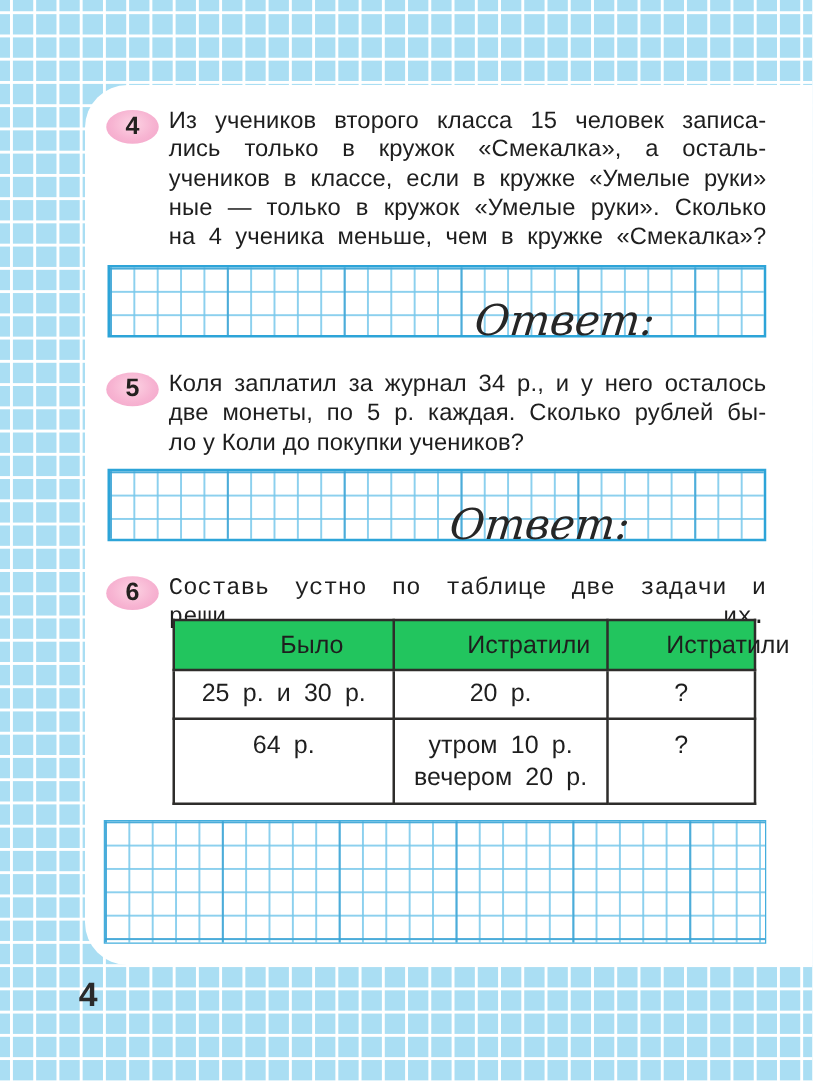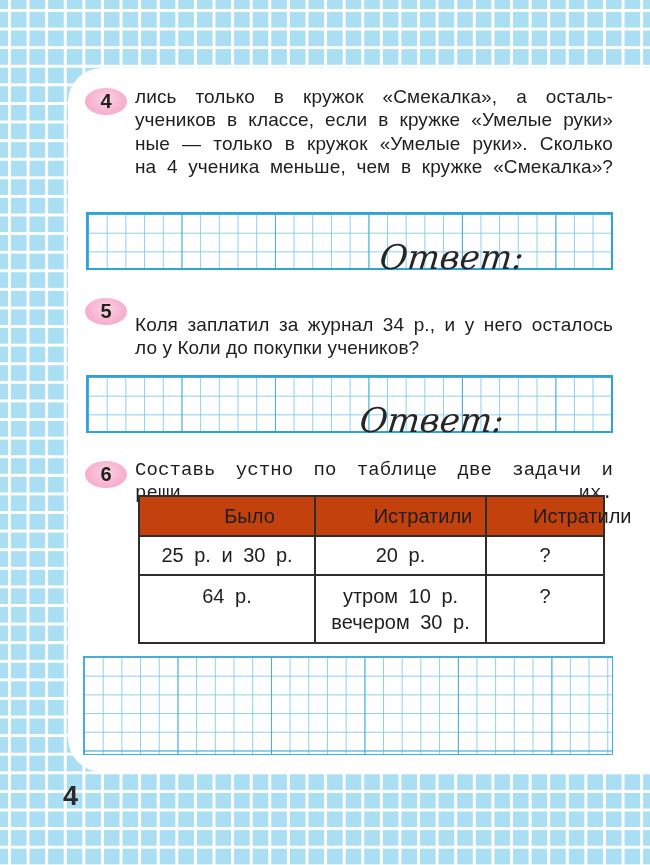--- a/index.html
+++ b/index.html
@@ -116,21 +116,21 @@
     width: 465px;
     font-size: 20px;
   }
   .ttable th, .ttable td {
     border: 2.4px solid #2e2d2b;
     text-align: center;
     word-spacing: 5px;
     font-weight: normal;
   }
   .ttable th {
-    background: #c2410c;
+    background: #22c55e;
     height: 36px;
     padding-left: 46px;
   }
   .ttable .r1 td { height: 35px; }
   .ttable .r2 td {
     height: 58px;
     vertical-align: top;
     padding-top: 7px;
     line-height: 26px;
     margin-top: 40px;
@@ -153,34 +153,36 @@
 <body>
 
 <div class="bg"></div>
 
 <div class="page">
 
   <div class="badge" style="top:20px;">
     <span>4</span>
   </div>
   <div class="ptext" style="top:17px;">
+    <div class="line just">Из учеников второго класса 15 человек записа-</div>
     <div class="line just">лись только в кружок «Смекалка», а осталь-</div>
     <div class="line just">учеников в классе, если в кружке «Умелые руки»</div>
     <div class="line just">ные — только в кружок «Умелые руки». Сколько</div>
     <div class="line just">на 4 ученика меньше, чем в кружке «Смекалка»?</div>
   </div>
   <div class="wgrid answer-box" style="top:144px;">
     <span class="otvet" style="left:292px;">Ответ:</span>
   </div>
 
   <div class="badge" style="top:230px;">
     <span>5</span>
   </div>
-  <div class="ptext" style="top:228px;margin-top:17px;">
+  <div class="ptext" style="top:228px;">
     <div class="line just">Коля заплатил за журнал 34 р., и у него осталось</div>
+    <div class="line just">две монеты, по 5 р. каждая. Сколько рублей бы-</div>
     <div class="line">ло у Коли до покупки учеников?</div>
   </div>
   <div class="wgrid answer-box" style="top:307px;">
     <span class="otvet" style="left:272px;">Ответ:</span>
   </div>
 
   <div class="badge" style="top:393px;">
     <span>6</span>
   </div>
   <div class="ptext" style="top:391px;font-family:Liberation Mono, monospace;">
@@ -201,21 +203,21 @@
     </tr>
     <tr class="r1">
       <td>25 р. и 30 р.</td>
       <td>20 р.</td>
       <td>?</td>
     </tr>
     <tr class="r2">
       <td>64 р.</td>
       <td>
         <div>утром 10 р.</div>
-        <div>вечером 30 р.</div>
+        <div>вечером 20 р.</div>
       </td>
       <td>?</td>
     </tr>
   </tbody>
     </table>
 
   <div class="wgrid work-grid"></div>
 
 </div>
 

